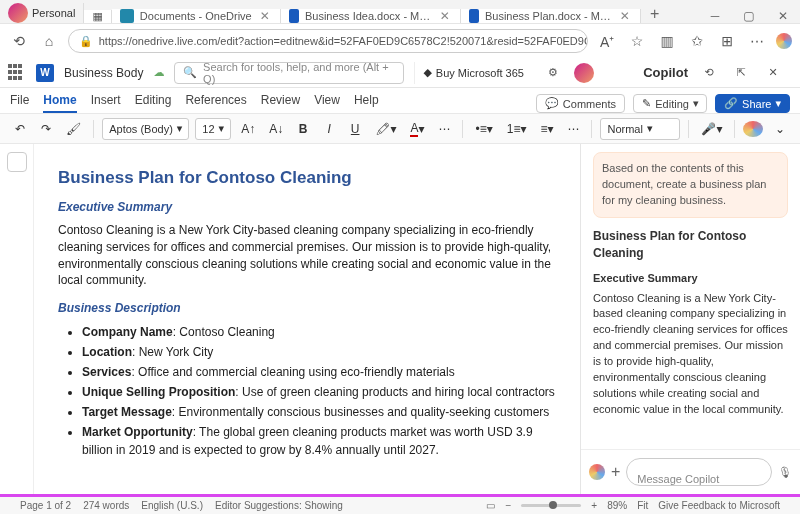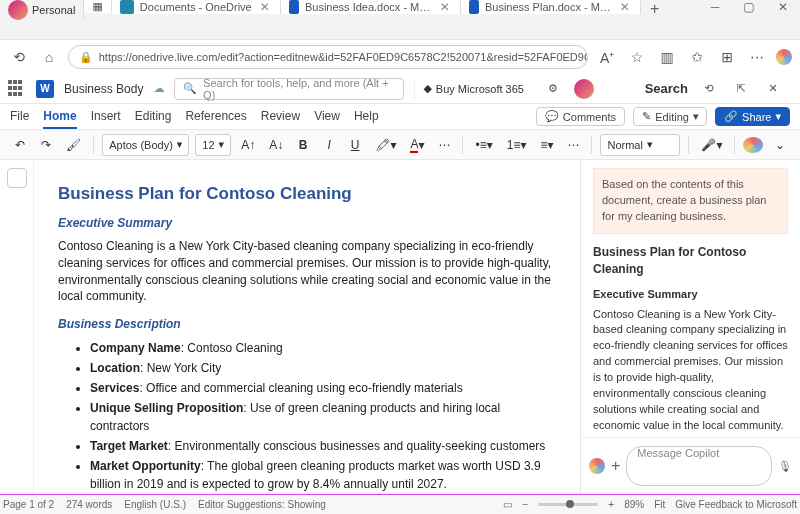--- a/index.html
+++ b/index.html
@@ -1,17 +1,17 @@
 <!DOCTYPE html>
 <html><head>
 <meta charset="utf-8">
 <style>
 *{margin:0;padding:0;box-sizing:border-box;font-family:"Segoe UI",Arial,sans-serif}
 body{width:800px;height:514px;overflow:hidden;background:#fff;font-size:11px;color:#333;display:flex;flex-direction:column}
-.titlebar{height:40px;background:#f3f3f3;display:flex;align-items:flex-start;border-bottom:1px solid #e5e5e5}
+.titlebar{height:24px;background:#f3f3f3;display:flex;align-items:flex-end;border-bottom:1px solid #e5e5e5}
 .tab{display:flex;align-items:center;padding:0 8px;gap:6px;border-right:1px solid #ddd;max-width:180px;font-size:11px;color:#555;background:#fff;cursor:pointer}
 .tab.active{background:#fff}
 .tab .fav{width:14px;height:14px;display:inline-block}
 .tab .x{color:#888;font-size:12px;padding:0 2px}
 .profile-chip{display:flex;align-items:center;gap:4px;padding:0 8px;border-right:1px solid #ddd}
 .avatar{width:20px;height:20px;border-radius:50%;background:linear-gradient(135deg,#c28,#e96)}
 .newtab{width:28px;display:flex;align-items:center;justify-content:center;font-size:16px;color:#666}
 .wincontrols{margin-left:auto;display:flex}
 .wincontrols div{width:34px;display:flex;align-items:center;justify-content:center;color:#666;font-size:12px}
 .addrbar{height:34px;display:flex;align-items:center;gap:8px;padding:0 8px;background:#fff}
@@ -20,47 +20,47 @@
 .ribbon-top{height:30px;display:flex;align-items:center;gap:10px;padding:0 8px;border-bottom:1px solid #e5e5e5;background:#fff}
 .apps{width:18px;height:18px;display:inline-flex;flex-wrap:wrap;gap:1px}
 .apps i{width:4px;height:4px;background:#666}
 .wlogo{width:18px;height:18px;background:#185abd;border-radius:2px;display:flex;align-items:center;justify-content:center;color:#fff;font-weight:700;font-size:10px}
 .docname{font-size:12px;color:#333}
 .search{flex:0 0 230px;height:22px;border:1px solid #ccc;border-radius:4px;display:flex;align-items:center;padding:0 8px;gap:6px;color:#888}
 .buy{display:flex;align-items:center;gap:4px;padding:0 8px;border-left:1px solid #eee;height:22px;cursor:pointer}
 .ribicon{width:22px;height:22px;color:#555;display:flex;align-items:center;justify-content:center}
 .copilot-head{margin-left:auto;display:flex;align-items:center;gap:10px;padding-right:8px}
 .copilot-title{font-size:13px;font-weight:600}
-.tabsrow{height:26px;display:flex;align-items:center;padding:0 10px;gap:24px;background:#fff;border-bottom:1px solid #e8e8e8}
+.tabsrow{height:26px;display:flex;align-items:flex-end;padding:0 10px;gap:24px;background:#fff;border-bottom:1px solid #e8e8e8}
 .doctab{font-size:12px;color:#444;padding:4px 0;cursor:pointer}
 .doctab.active{color:#185abd;border-bottom:2px solid #185abd;font-weight:600}
 .rightcmds{margin-left:auto;display:flex;align-items:center;gap:8px}
 .pill{border:1px solid #ccc;border-radius:4px;padding:2px 8px;display:flex;align-items:center;gap:4px;font-size:11px;color:#444;cursor:pointer}
 .pill.primary{background:#185abd;border-color:#185abd;color:#fff}
 .fmtrow{height:30px;display:flex;align-items:center;gap:6px;padding:0 10px;background:#fafafa;border-bottom:1px solid #e8e8e8}
 .fmtbtn{min-width:20px;height:22px;display:flex;align-items:center;justify-content:center;color:#333;font-size:12px;border-radius:3px;cursor:pointer;padding:0 4px}
 .fmtsel{height:22px;border:1px solid #ccc;border-radius:3px;padding:0 6px;display:flex;align-items:center;gap:4px;font-size:11px;background:#fff}
 .sep{width:1px;height:18px;background:#ddd;margin:0 2px}
 .workarea{flex:1;display:flex;min-height:0}
 .gutter{width:34px;background:#fff;border-right:1px solid #eee;display:flex;flex-direction:column;align-items:center;padding-top:8px}
 .gutter .gi{width:20px;height:20px;border:1px solid #ccc;border-radius:4px;margin-bottom:6px}
 .doc{flex:1;overflow:auto;background:#fff;padding:16px 24px;color:#222}
 .doc h1{color:#2f5496;font-size:17px;font-weight:600;margin:8px 0 10px}
 .doc h2{color:#2f5496;font-size:12px;font-style:italic;font-weight:600;margin:12px 0 8px}
 .doc p{font-size:12px;line-height:1.4;margin-bottom:8px}
-.doc ul{margin-left:32px;font-size:12px;line-height:1.5}
+.doc ul{margin-left:24px;font-size:12px;line-height:1.5}
 .doc ul li{margin-bottom:2px}
 .copilot{width:220px;border-left:1px solid #e5e5e5;display:flex;flex-direction:column;background:#fff}
 .cp-body{flex:1;overflow:auto;padding:8px 12px;font-size:11px;color:#333;line-height:1.45}
-.cp-prompt{background:#fff1e8;border:1px solid #fde3d0;border-radius:0;padding:8px;margin-bottom:10px;color:#555}
+.cp-prompt{background:#fff1e8;border:1px solid #fde3d0;border-radius:8px;padding:8px;margin-bottom:10px;color:#555}
 .cp-body h3{font-size:12px;font-weight:700;margin:10px 0 6px}
 .cp-body h4{font-size:11px;font-weight:700;margin:8px 0 4px}
 .cp-input{padding:8px;border-top:1px solid #eee;display:flex;align-items:center;gap:6px}
-.cp-field{flex:1;height:40px;border:1px solid #ccc;border-radius:16px;display:flex;align-items:flex-start;padding:0 10px;gap:6px;color:#888}
-.status{height:20px;background:#f7f7f7;border-top:1px solid #d946ef;display:flex;align-items:center;font-size:10px;color:#666;padding:0 3px;gap:12px}
+.cp-field{flex:1;height:28px;border:1px solid #ccc;border-radius:16px;display:flex;align-items:flex-end;padding:0 10px;gap:6px;color:#888}
+.status{height:20px;background:#f7f7f7;border-top:3px solid #d946ef;display:flex;align-items:center;font-size:10px;color:#666;padding:0 20px;gap:12px}
 .status .right{margin-left:auto;display:flex;align-items:center;gap:10px}
 .slider{width:60px;height:3px;background:#ccc;position:relative;border-radius:2px}
 .slider i{position:absolute;top:-3px;left:28px;width:8px;height:8px;background:#666;border-radius:50%}
 .sparkle{width:16px;height:16px;border-radius:50%;background:conic-gradient(#e66,#6ae,#ec6,#e66)}
 </style>
 </head>
 <body>
 
 <div class="titlebar">
   <div class="profile-chip">
@@ -130,21 +130,21 @@
     <span>🔍</span>
     <span>Search for tools, help, and more (Alt + Q)</span>
   </div>
   <div class="buy">
     <span>◆</span>
     <span>Buy Microsoft 365</span>
   </div>
   <div class="ribicon">⚙</div>
   <span class="avatar"></span>
   <div class="copilot-head">
-    <span class="copilot-title">Search</span>
+    <span class="copilot-title">Copilot</span>
     <span class="ribicon">⟲</span>
     <span class="ribicon">⇱</span>
     <span class="ribicon">✕</span>
   </div>
 </div>
 
 <div class="tabsrow">
   <div id="doctabs" style="display:flex;gap:14px">
       <span class="doctab">File</span>
       <span class="doctab active">Home</span>
@@ -206,21 +206,21 @@
       <h2>Executive Summary</h2>
       <p>Contoso Cleaning is a New York City-based cleaning company specializing in eco-friendly cleaning services for offices and commercial premises. Our mission is to provide high-quality, environmentally conscious cleaning solutions while creating social and economic value in the local community.</p>
       <h2>Business Description</h2>
       <ul>
         <li><b>Company Name</b>: Contoso Cleaning</li>
         <li><b>Location</b>: New York City</li>
         <li><b>Services</b>: Office and commercial cleaning using eco-friendly materials</li>
         <li><b>Unique Selling Proposition</b>: Use of green cleaning products and hiring local contractors</li>
       </ul>
       <ul>
-        <li><b>Target Market</b>: Environmentally conscious businesses and quality-seeking customers</li>
+        <li><b>Target Message</b>: Environmentally conscious businesses and quality-seeking customers</li>
         <li><b>Market Opportunity</b>: The global green cleaning products market was worth USD 3.9 billion in 2019 and is expected to grow by 8.4% annually until 2027.</li>
       </ul>
     </div>
   <div class="copilot">
     <div class="cp-body" id="cpbody">
         <div class="cp-prompt">Based on the contents of this document, create a business plan for my cleaning business.</div>
         <h3>Business Plan for Contoso Cleaning</h3>
         <h4>Executive Summary</h4>
         <p>Contoso Cleaning is a New York City-based cleaning company specializing in eco-friendly cleaning services for offices and commercial premises. Our mission is to provide high-quality, environmentally conscious cleaning solutions while creating social and economic value in the local community.</p>
       </div>

